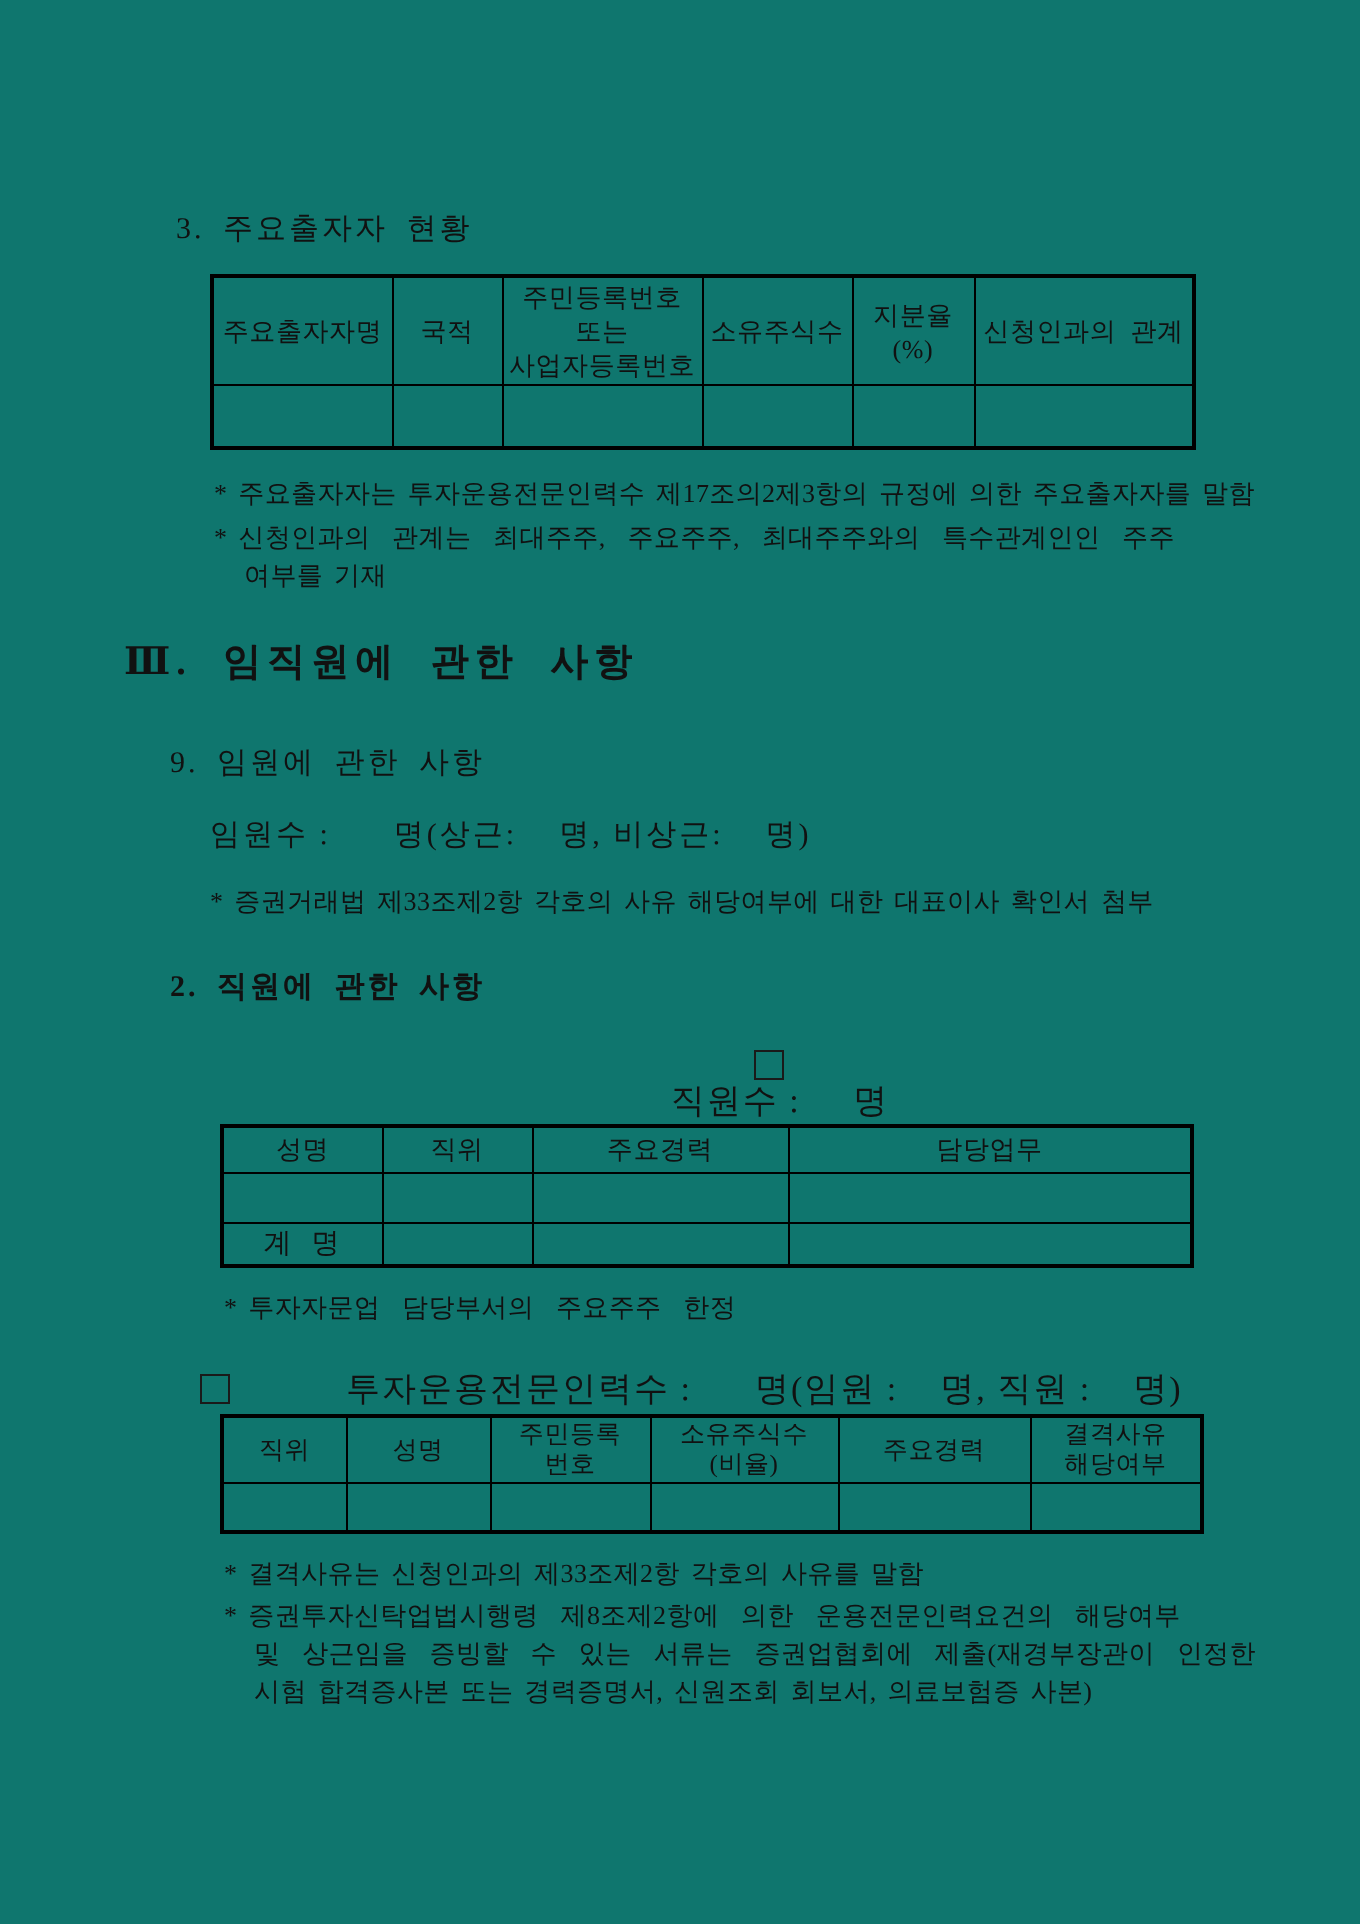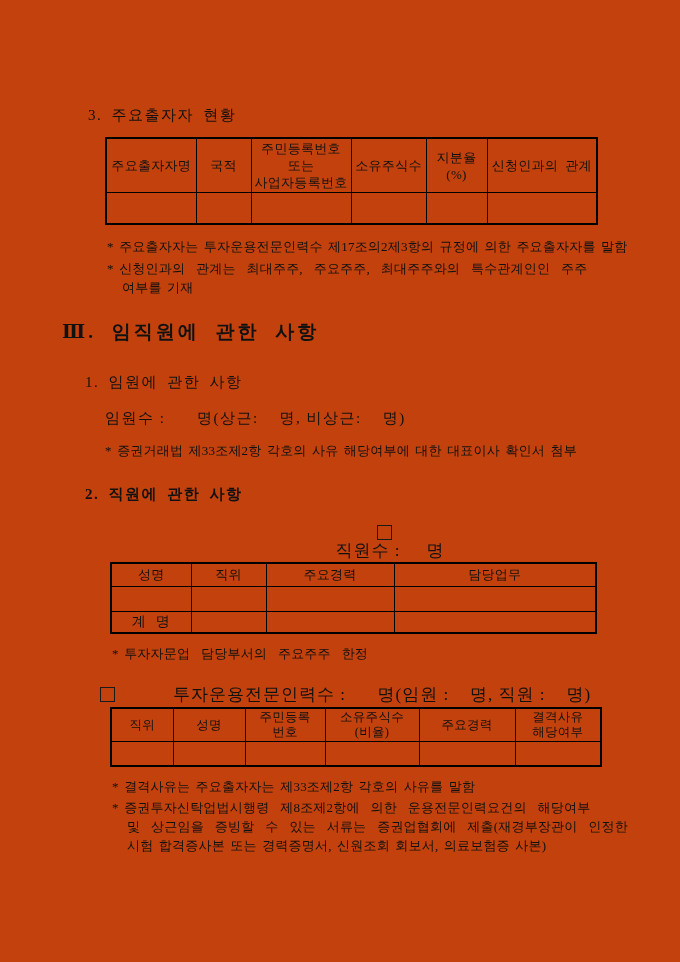--- a/index.html
+++ b/index.html
@@ -1,20 +1,20 @@
 <!DOCTYPE html>
 <html lang="ko"><head>
 <meta charset="utf-8">
 <style>
   html, body { margin: 0; padding: 0; background: #ffffff; }
   .page {
     position: relative;
     width: 680px;
     height: 962px;
-    background: #c2410c;
+    background: #0f766e;
     color: #111111;
     font-family: "Liberation Serif", "DejaVu Serif", serif;
     overflow: hidden;
   }
   
   .h-sec3 {
     margin: 106px 0 0 88px;
     font-size: 15px; letter-spacing: 1.5px; word-spacing: 4px;
     line-height: 18px; white-space: pre;
   }
@@ -111,21 +111,21 @@
       </tr>
     </tbody>
   </table>
 
   <div class="note note-s1">* 주요출자자는 투자운용전문인력수 제17조의2제3항의 규정에 의한 주요출자자를 말함</div>
   <div class="note note-s2">* 신청인과의  관계는  최대주주,  주요주주,  최대주주와의  특수관계인인  주주
 여부를 기재</div>
 
   <div class="h-main">Ⅲ. 임직원에 관한 사항</div>
 
-  <div class="h-sub h-sub1">1. 임원에 관한 사항</div>
+  <div class="h-sub h-sub1">9. 임원에 관한 사항</div>
   <div class="count-line">임원수 :      명(상근:    명, 비상근:    명)</div>
   <div class="note note-off">* 증권거래법 제33조제2항 각호의 사유 해당여부에 대한 대표이사 확인서 첨부</div>
 
   <div class="h-sub h-sub2">2. 직원에 관한 사항</div>
 
   <div class="cb-row cb1">
     <span class="cb-box"></span>
     <span class="cb-label">직원수 :     명</span>
   </div>
 
@@ -190,18 +190,18 @@
         <td></td>
         <td></td>
         <td></td>
         <td></td>
         <td></td>
         <td></td>
       </tr>
     </tbody>
   </table>
 
-  <div class="note note-ex1">* 결격사유는 주요출자자는 제33조제2항 각호의 사유를 말함</div>
+  <div class="note note-ex1">* 결격사유는 신청인과의 제33조제2항 각호의 사유를 말함</div>
   <div class="note note-ex2">* 증권투자신탁업법시행령  제8조제2항에  의한  운용전문인력요건의  해당여부
 및  상근임을  증빙할  수  있는  서류는  증권업협회에  제출(재경부장관이  인정한
 시험 합격증사본 또는 경력증명서, 신원조회 회보서, 의료보험증 사본)</div>
 
 </div>
 
 </body></html>

